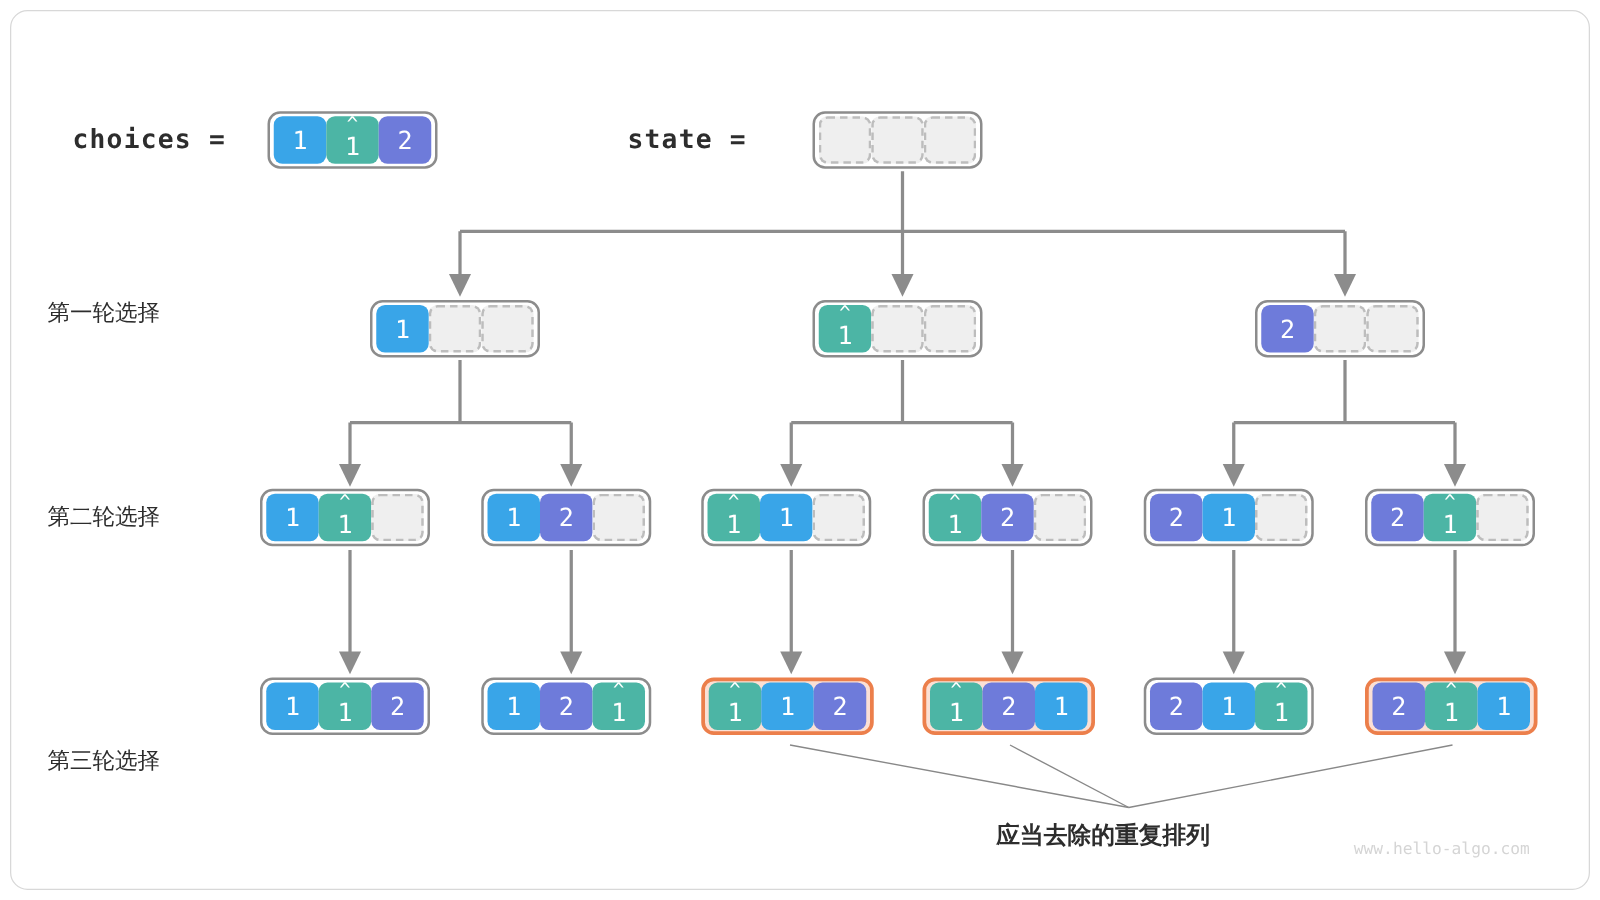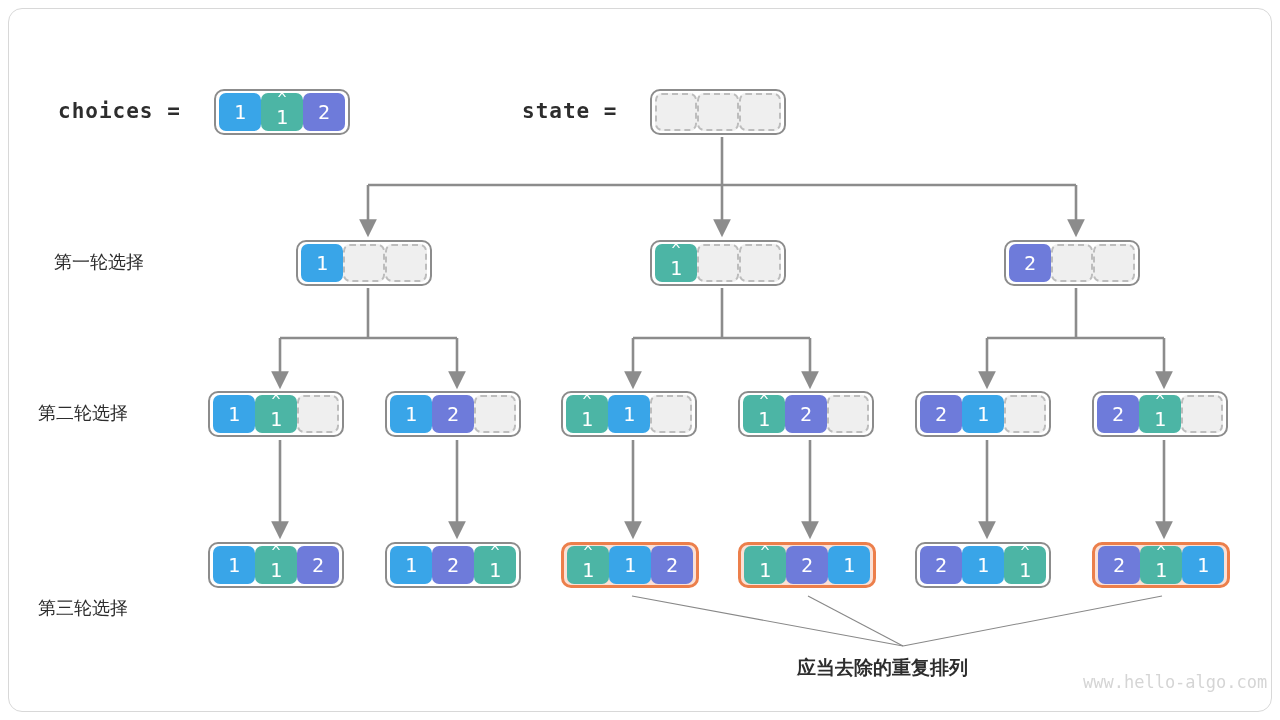--- a/index.html
+++ b/index.html
@@ -57,21 +57,21 @@
     position: absolute;
     font-family: Liberation Mono, monospace;
     font-weight: bold;
     font-size: 19px;
     color: #2d2d2d;
     white-space: nowrap;
   }
   .watermark {
     position: absolute;
     font-family: "DejaVu Sans Mono", "Liberation Mono", monospace;
-    font-size: 17px;
+    font-size: 13px;
     color: #d5d5d5;
     white-space: nowrap;
   }
   
   .array {
     position: absolute;
     display: flex;
     align-items: center;
     box-sizing: border-box;
     border: 2.5px solid #8c8c8c;
@@ -170,23 +170,23 @@
     </g>
 
     <g stroke="#888888" stroke-width="1.1" fill="none">
       <path d="M632,596 L903,646"></path>
       <path d="M808,596 L903,646"></path>
       <path d="M1162,596 L903,646"></path>
     </g>
   </svg>
 
   <div class="mono-label" style="left:58px; top:99px;">choices =</div>
-  <div class="mono-label" style="left:522px; top:99px;">state =</div>
-
-  <div class="row-label" style="left:38px; top:250px;margin-left:16px;">第一轮选择</div>
+  <div class="mono-label" style="left:502px; top:99px;">state =</div>
+
+  <div class="row-label" style="left:38px; top:238px;">第一轮选择</div>
   <div class="row-label" style="left:38px; top:401px;">第二轮选择</div>
   <div class="row-label" style="left:38px; top:552px;margin-top:44px;">第三轮选择</div>
 
   <div class="array" style="left:214px; top:89px;">
       <div class="cell blue">
         <span class="glyph">1</span>
       </div>
       <div class="cell green hatted">
         <span class="hat">^</span>
         <span class="glyph">1</span>

